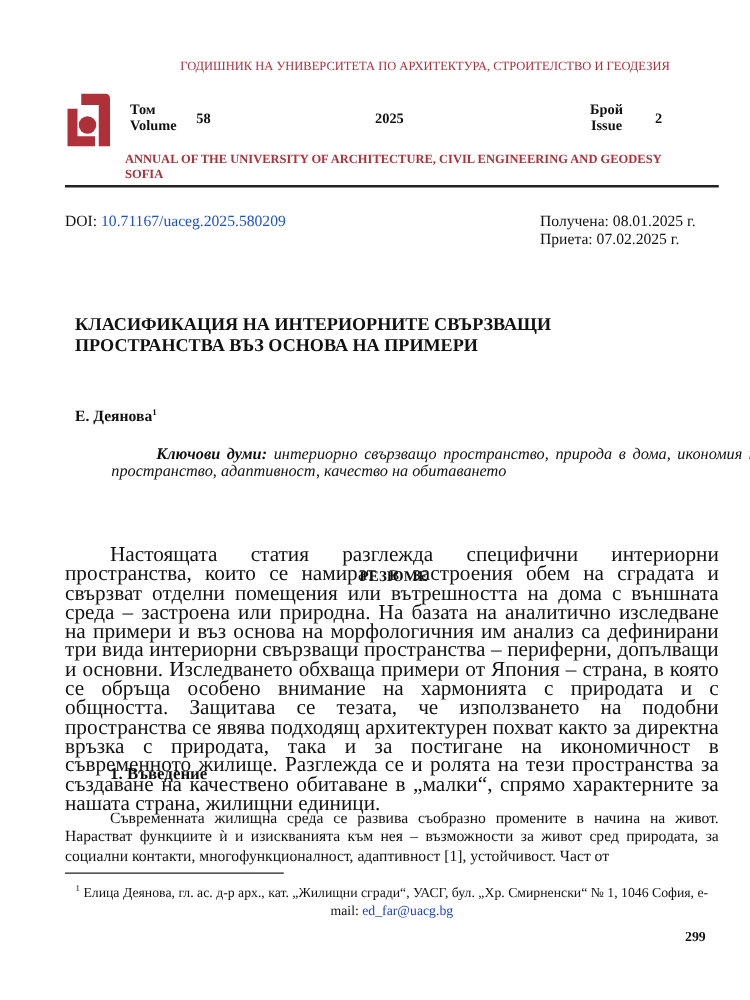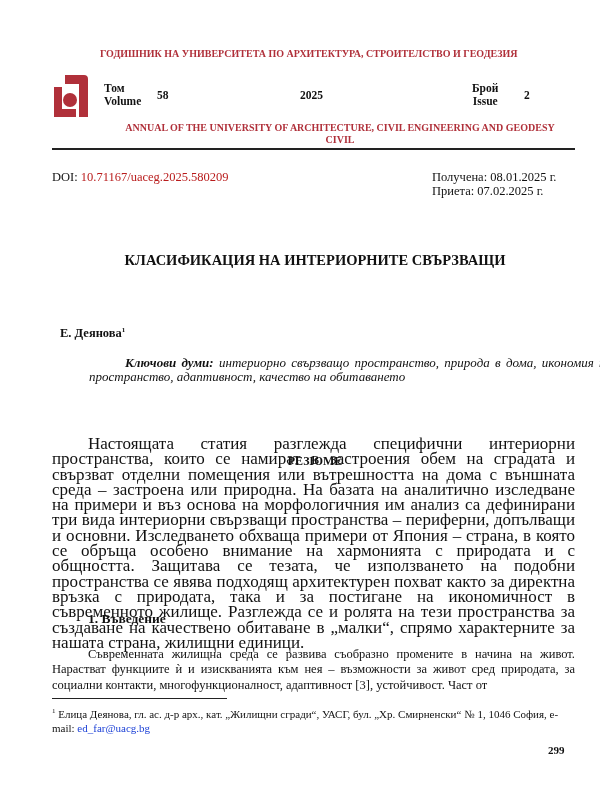--- a/index.html
+++ b/index.html
@@ -1,47 +1,47 @@
 <!DOCTYPE html>
 <html><head>
 <meta charset="utf-8">
 <style>
   html, body { margin:0; padding:0; background:#ffffff; }
   body { width:600px; height:800px; position:relative; overflow:hidden;
          font-family:"Liberation Serif", "DejaVu Serif", serif; color:#111; }
   .red { color:#b0303a; }
-  #hdr-top { position:absolute; left:100px; width:480px; top:48px; 
-             font-size:10px; font-weight:bold; line-height:12px; }
+  #hdr-top { position:absolute; left:100px; width:480px; top:48px; text-align:center;
+             font-size:10px; font-weight:normal; line-height:12px; }
   #logo { position:absolute; left:52px; top:73px; width:38px; height:46px; }
   .vol-label { position:absolute; left:104px; top:82px; font-size:11.5px; font-weight:bold; line-height:13px; }
   .vol-num { position:absolute; left:157px; top:89px; font-size:11.5px; font-weight:bold; }
   .year { position:absolute; left:300px; top:89px; font-size:11.5px; font-weight:bold; }
   .issue-label { position:absolute; left:472px; top:82px; font-size:11.5px; font-weight:bold; line-height:13px; text-align:center; }
   .issue-num { position:absolute; left:524px; top:89px; font-size:11.5px; font-weight:bold; }
-  #hdr-bottom { position:absolute; left:100px; width:480px; top:122px; text-align:center;
+  #hdr-bottom { position:absolute; left:100px; width:480px; top:122px; text-align:left;
                 font-size:10px; font-weight:bold; line-height:12px; }
   #hdr-rule { position:absolute; left:52px; width:523px; top:148px; height:2px; background:#222; }
   .doi { position:absolute; left:52px; top:170px; font-size:12.5px; }
-  .doi a { color:#b91c1c; text-decoration:none; }
+  .doi a { color:#1d4ed8; text-decoration:none; }
   .dates { position:absolute; left:432px; top:170px; font-size:12.5px; line-height:14px; }
-  .title { position:absolute; left:60px; width:510px; top:252px; text-align:center; font-size:14.5px;
+  .title { position:absolute; left:60px; width:510px; top:252px; text-align:left; font-size:14.5px;
            font-weight:bold; line-height:17px; }
   .author { position:absolute; left:60px; width:510px; top:326px; text-align:left; font-size:12.5px; font-weight:bold; }
   .author sup { font-size:7px; }
   .keywords { position:absolute; left:52px; width:523px; top:356px; font-size:13px; font-style:italic;
               line-height:14px; text-indent:36px; text-align:justify;margin-left:37px; }
   .kw-label { font-weight:bold; }
   .abs-h { position:absolute; left:60px; width:510px; top:406px; text-align:center; font-size:12px; font-weight:bold;margin-top:48px; }
   .abstract { position:absolute; left:52px; width:523px; top:436px; font-size:17px; line-height:15.3px;
               text-align:justify; text-indent:36px; margin:0; }
   .sec-h { position:absolute; left:88px; top:611px; font-size:13.5px; font-weight:bold; }
   .intro { position:absolute; left:52px; width:523px; top:647px; font-size:12.5px; line-height:15.3px;
            text-align:justify; text-indent:36px; margin:0; }
   .fn-rule { position:absolute; left:52px; width:175px; top:698px; height:1px; background:#222; }
-  .footnote { position:absolute; left:52px; width:523px; top:704px; font-size:11px; line-height:14px; }
+  .footnote { position:absolute; left:52px; width:523px; top:704px; font-size:11px; line-height:14px;text-align:center; }
   .footnote sup { font-size:7px; }
   .footnote a { color:#1a3fd6; text-decoration:none; }
   .pagenum { position:absolute; left:548px; top:744px; font-size:11px; font-weight:bold; }
 </style>
 </head>
 <body>
 
 <div id="hdr-top" class="red">
   <div>ГОДИШНИК НА УНИВЕРСИТЕТА ПО АРХИТЕКТУРА, СТРОИТЕЛСТВО И ГЕОДЕЗИЯ</div>
 </div>
@@ -59,42 +59,43 @@
 <div class="vol-num">58</div>
 <div class="year">2025</div>
 <div class="issue-label">
   <div>Брой</div>
   <div>Issue</div>
 </div>
 <div class="issue-num">2</div>
 
 <div id="hdr-bottom" class="red">
   <div>ANNUAL OF THE UNIVERSITY OF ARCHITECTURE, CIVIL ENGINEERING AND GEODESY</div>
-  <div>CIVIL</div>
+  <div>SOFIA</div>
 </div>
 <div id="hdr-rule"></div>
 
 <div class="doi">
   <span>DOI: </span><a>10.71167/uaceg.2025.580209</a>
 </div>
 <div class="dates">
   <div>Получена: 08.01.2025 г.</div>
   <div>Приета: 07.02.2025 г.</div>
 </div>
 
 <div class="title">
   <div>КЛАСИФИКАЦИЯ НА ИНТЕРИОРНИТЕ СВЪРЗВАЩИ</div>
+  <div>ПРОСТРАНСТВА ВЪЗ ОСНОВА НА ПРИМЕРИ</div>
 </div>
 
 <div class="author"><span>Е. Деянова</span><sup>1</sup></div>
 
 <div class="keywords"><span class="kw-label">Ключови думи:</span><span> интериорно свързващо пространство, природа в дома, икономия на пространство, адаптивност, качество на обитаването</span></div>
 
 <div class="abs-h">РЕЗЮМЕ</div>
 <p class="abstract">Настоящата статия разглежда специфични интериорни пространства, които се намират в застроения обем на сградата и свързват отделни помещения или вътрешността на дома с външната среда – застроена или природна. На базата на аналитично изследване на примери и въз основа на морфологичния им анализ са дефинирани три вида интериорни свързващи пространства – периферни, допълващи и основни. Изследването обхваща примери от Япония – страна, в която се обръща особено внимание на хармонията с природата и с общността. Защитава се тезата, че използването на подобни пространства се явява подходящ архитектурен похват както за директна връзка с природата, така и за постигане на икономичност в съвременното жилище. Разглежда се и ролята на тези пространства за създаване на качествено обитаване в „малки“, спрямо характерните за нашата страна, жилищни единици.</p>
 
 <div class="sec-h">1.  Въведение</div>
-<p class="intro">Съвременната жилищна среда се развива съобразно промените в начина на живот. Нарастват функциите ѝ и изискванията към нея – възможности за живот сред природата, за социални контакти, многофункционалност, адаптивност [3], устойчивост. Част от</p>
+<p class="intro">Съвременната жилищна среда се развива съобразно промените в начина на живот. Нарастват функциите ѝ и изискванията към нея – възможности за живот сред природата, за социални контакти, многофункционалност, адаптивност [1], устойчивост. Част от</p>
 
 <div class="fn-rule"></div>
 <div class="footnote"><sup>1</sup><span> Елица Деянова, гл. ас. д-р арх., кат. „Жилищни сгради“, УАСГ, бул. „Хр. Смирненски“ № 1, 1046 София, e-mail: </span><a>ed_far@uacg.bg</a></div>
 
 <div class="pagenum">299</div>
 
 </body></html>

